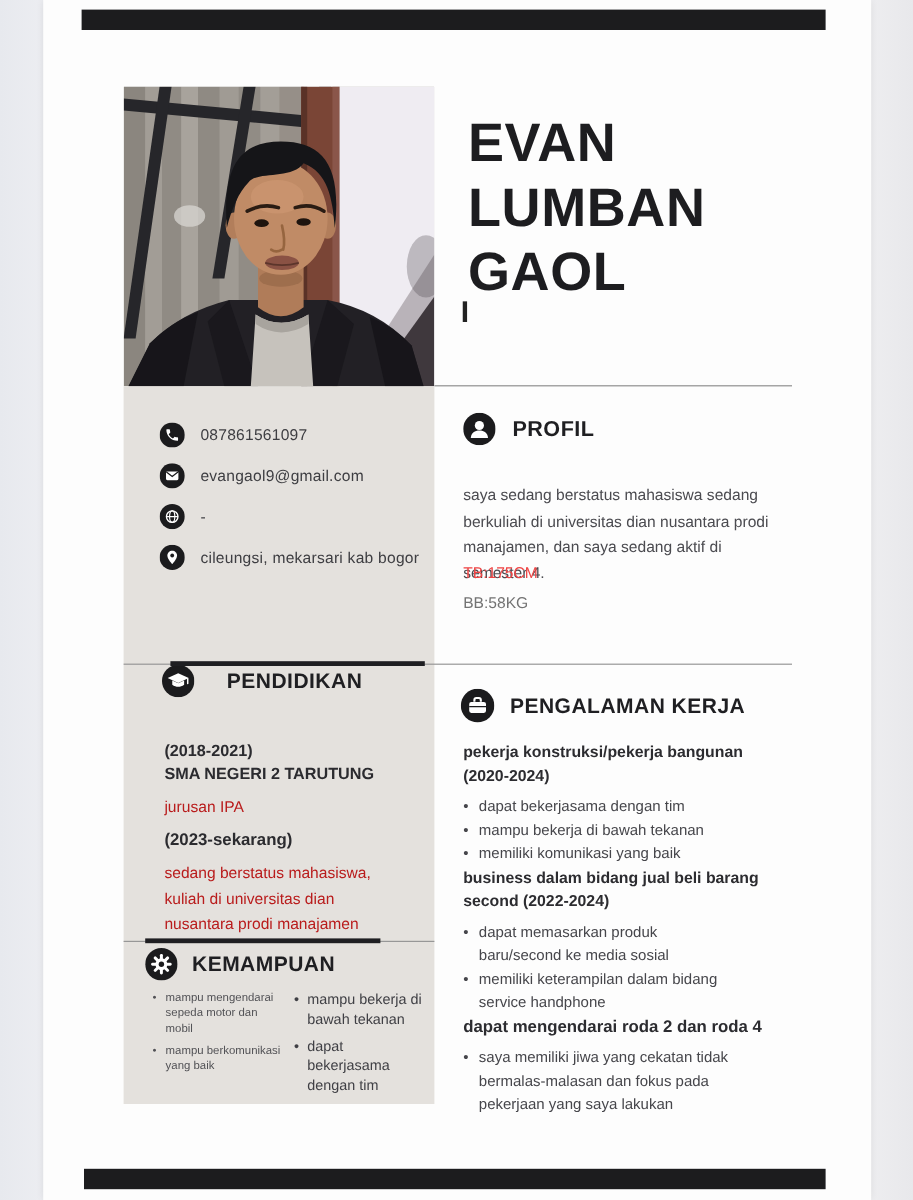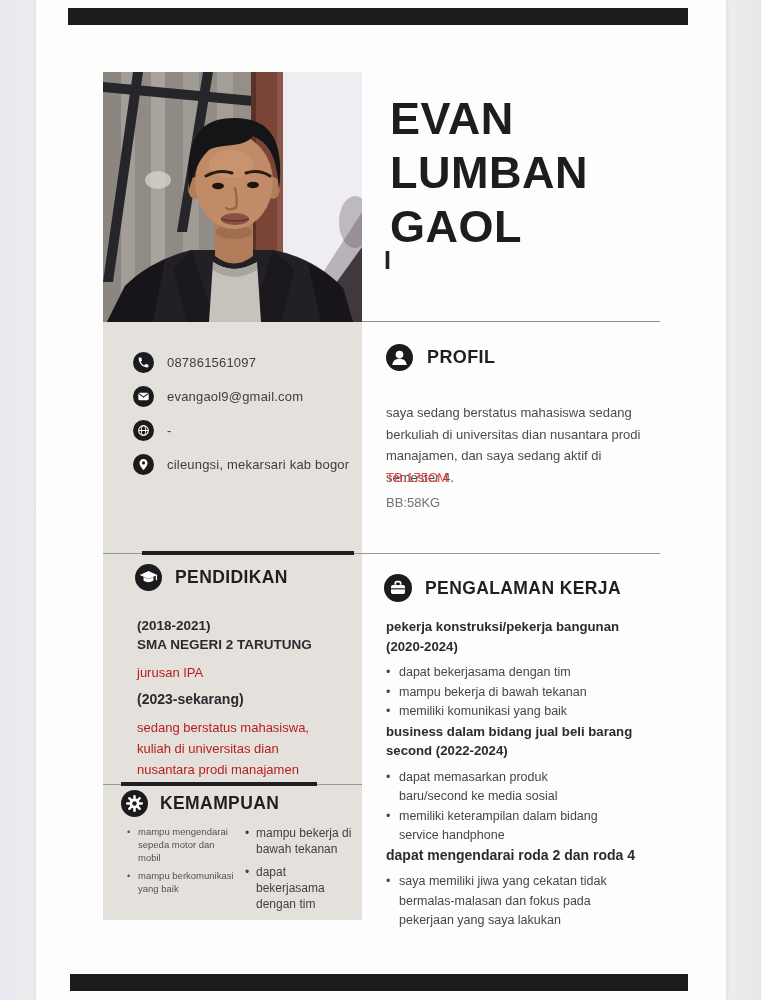--- a/index.html
+++ b/index.html
@@ -26,21 +26,21 @@
 
   .contact{position:absolute;left:30px;top:30px;margin:0;padding:0;list-style:none;}
   .contact li{display:flex;align-items:center;gap:13px;margin-bottom:13px;}
   .contact li .cicon{width:21px;height:21px;flex:0 0 21px;}
   .contact li span.ctext{font-size:13px;color:#3e3e42;letter-spacing:.2px;}
 
   .sec-h{position:absolute;display:flex;align-items:center;}
   .sec-h .cicon{display:block;}
   .sec-h .sec-title{font-weight:700;color:#1f1f22;letter-spacing:.4px;}
 
-  .h-pendidikan{left:32px;top:242px;gap:13px;}
+  .h-pendidikan{left:32px;top:232px;gap:27px;}
   .h-pendidikan .cicon{width:27px;height:27px;}
   .h-pendidikan .sec-title{font-size:17.5px;}
 
   .edu-entry1{position:absolute;left:34px;top:294px;width:210px;color:#2b2b2f;}
   .edu-period{font-size:13.5px;font-weight:700;line-height:19px;}
   .edu-name{font-size:13.5px;font-weight:700;line-height:19px;}
   .edu-detail{font-size:13px;color:#b91c1c;margin-top:8px;line-height:21px;}
   .edu-entry2{position:absolute;left:34px;top:368px;width:200px;color:#2b2b2f;}
   .edu-entry2 .edu-period{font-size:14px;}
   .edu-entry2 .edu-detail{width:195px;}

